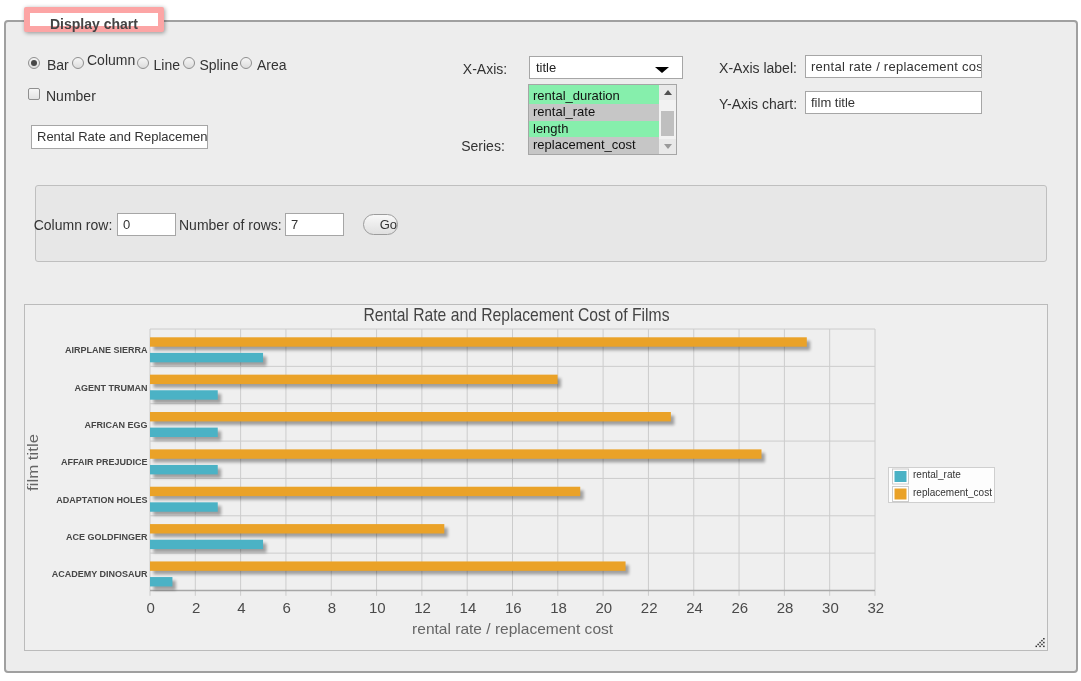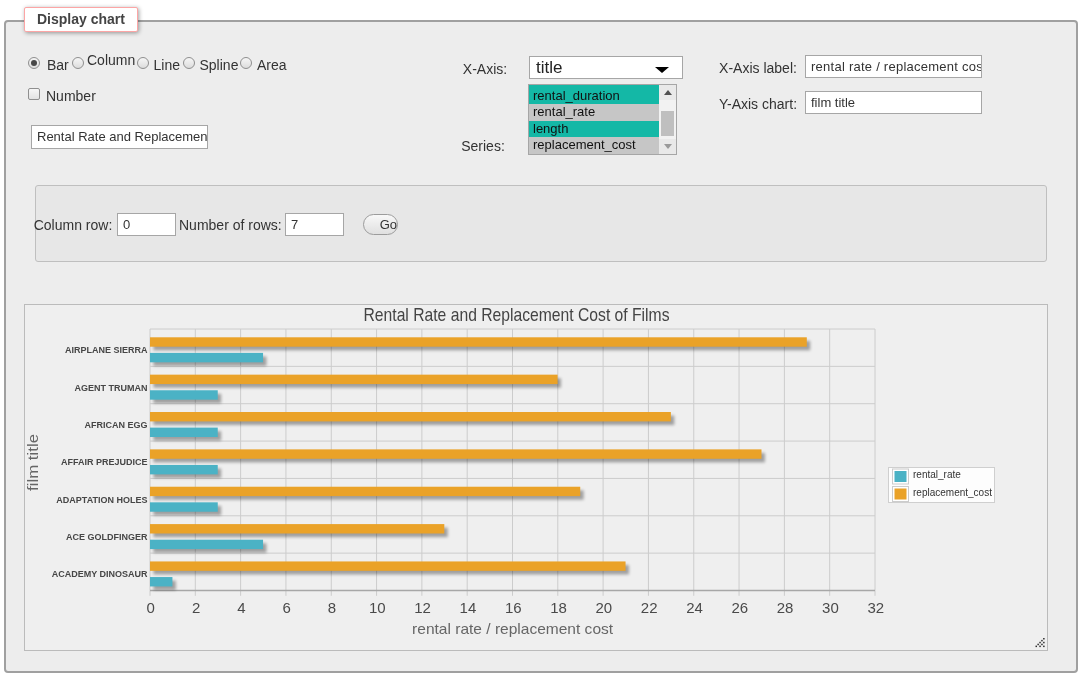--- a/index.html
+++ b/index.html
@@ -1,34 +1,34 @@
 <!DOCTYPE html>
 <html><head><meta charset="utf-8"><style>
 *{margin:0;padding:0;box-sizing:border-box}
 body{width:1081px;height:681px;background:#fff;font-family:"Liberation Sans",sans-serif;position:relative;overflow:hidden}
 #fs{position:absolute;left:4px;top:20px;width:1074px;height:653px;border:2px solid #a0a0a0;border-radius:4px;background:#ededed}
-#lg{position:absolute;left:24px;top:7px;height:25px;line-height:23px;padding:0 12px;background:#fff;border:1px solid #fca5a5;border-radius:2px;box-shadow:1px 1px 4px rgba(0,0,0,.38);font-size:14px;font-weight:bold;color:#444}
+#lg{position:absolute;left:24px;top:7px;height:25px;line-height:23px;padding:0 20px;background:#fff;border:6px solid #fca5a5;border-radius:2px;box-shadow:1px 1px 4px rgba(0,0,0,.38);font-size:14px;font-weight:bold;color:#444}
 .lb{position:absolute;font-size:14px;color:#333;white-space:nowrap}
 .rt{text-align:center}
 .rd{position:absolute;width:12px;height:12px;border:1px solid #8f8f8f;border-radius:50%;background:linear-gradient(#f6f6f6,#dcdcdc)}
 .rd.on::after{content:'';position:absolute;left:2px;top:2px;width:6px;height:6px;border-radius:50%;background:#474747}
 .cb{position:absolute;width:12px;height:12px;border:1px solid #8f8f8f;border-radius:2px;background:linear-gradient(#f6f6f6,#e2e2e2)}
 .inp{position:absolute;background:#fff;border:1px solid #a6a6a6;font-size:13px;color:#333;padding-left:5px;overflow:hidden;white-space:nowrap}
 #rowbox{position:absolute;left:35px;top:185px;width:1012px;height:77px;background:#e7e7e7;border:1px solid #bfbfbf;border-radius:3px}
 #go{position:absolute;left:363px;top:213.5px;width:35px;height:21px;border:1px solid #9c9c9c;border-radius:10.5px;background:linear-gradient(#f8f8f8,#e0e0e0);font-size:13px;color:#333;text-align:right;line-height:19px}
 #chart{position:absolute;left:24px;top:304px;width:1024px;height:347px;background:#efefef;border:1px solid #bbb}
-#lbox{position:absolute;left:528px;top:84px;width:149px;height:71px;background:#14b8a6;border:1px solid #a6a6a6}
+#lbox{position:absolute;left:528px;top:84px;width:149px;height:71px;background:#86efac;border:1px solid #a6a6a6}
 .opt{height:16.6px;line-height:16.6px;font-size:13px;color:#111;padding-left:4px;margin-right:17px;white-space:nowrap}
 .opt.sel{background:#c6c6c6}
 #sbar{position:absolute;right:0;top:0;width:17px;height:69px;background:#f2f2f2}
 .sbtn{position:absolute;left:0;width:17px;height:15px;background:#e9e9e9}
 .arr{position:absolute;left:4.5px;width:0;height:0;border-left:4px solid transparent;border-right:4px solid transparent}
 #thumb{position:absolute;left:2px;top:26px;width:12.5px;height:25px;background:#bfbfbf}
 .sel{}
-#xsel{position:absolute;left:529px;top:56px;width:154px;height:23px;background:#fff;border:1px solid #a6a6a6;font-size:17px;color:#222;line-height:21px;padding-left:6px}
+#xsel{position:absolute;left:529px;top:56px;width:154px;height:23px;background:#fff;border:1px solid #a6a6a6;font-size:13px;color:#222;line-height:21px;padding-left:6px}
 #xsel i{position:absolute;right:13px;top:9.5px;width:0;height:0;border-left:7px solid transparent;border-right:7px solid transparent;border-top:6.5px solid #000}
 </style></head>
 <body>
 <div id="fs"></div>
 <div id="lg">Display chart</div>
 
 <div class="rd on" style="left:28px;top:57px"></div>
 <div class="lb" style="left:46.9px;top:57px">Bar</div>
 <div class="rd" style="left:72px;top:57px"></div>
 <div class="lb" style="left:87px;top:52px">Column</div>

